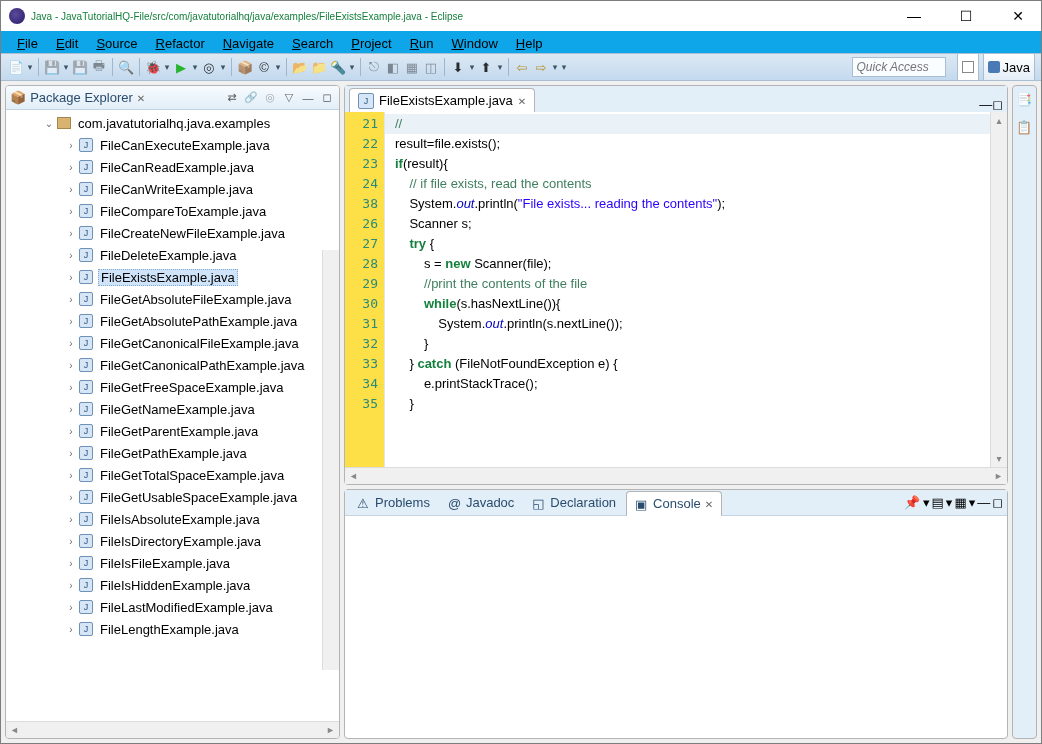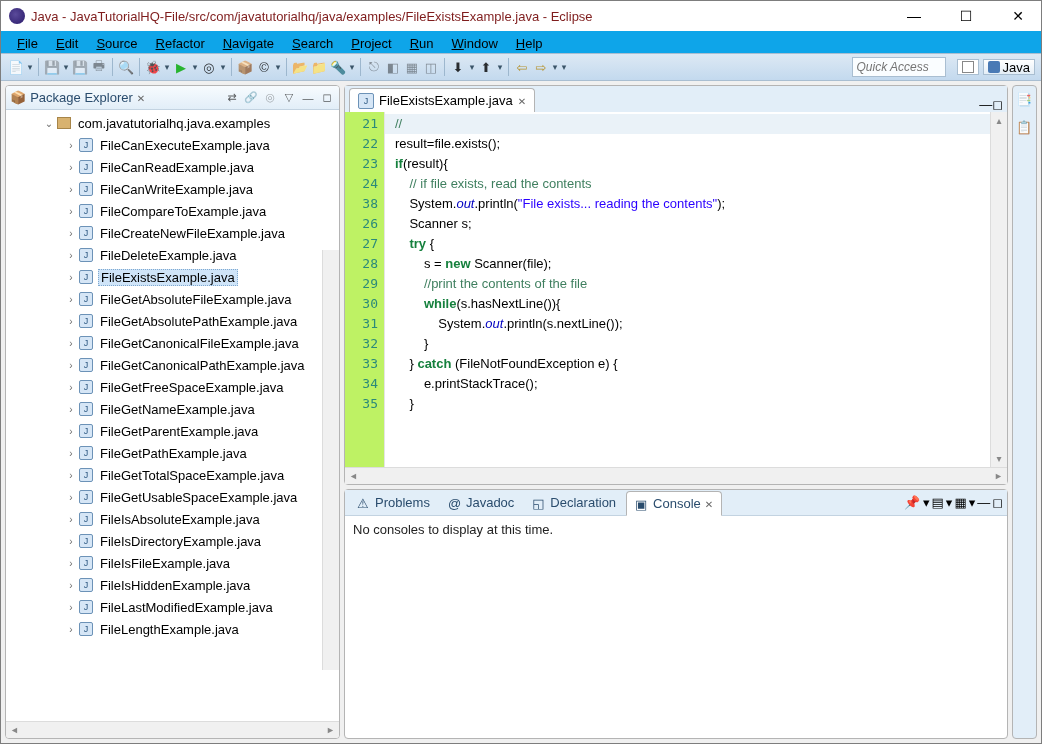--- a/index.html
+++ b/index.html
@@ -1,31 +1,31 @@
 <!DOCTYPE html>
 <html><head>
 <meta charset="utf-8">
 <style>
 * { box-sizing: border-box; margin: 0; padding: 0; font-family: "Segoe UI", Tahoma, sans-serif; font-size: 13px; }
 body { background: #fff; width: 1042px; height: 744px; overflow: hidden; display: flex; flex-direction: column; border: 1px solid #7d7d7d; }
 .titlebar { height: 30px; display: flex; align-items: center; padding: 0 8px; background: #fff; }
 .titlebar .app-icon { width: 16px; height: 16px; margin-right: 6px; border-radius: 50%; background: radial-gradient(circle at 40% 40%, #5a4a9a, #2a1a6a); }
-.titlebar .title { flex: 1; color: #7f1d1d; font-size: 13px; }
+.titlebar .title { flex: 1; color: #15803d; font-size: 10px; }
 .titlebar .win-btns { display: flex; gap: 22px; font-family: "Segoe UI Symbol"; }
 .titlebar .win-btn { width: 30px; text-align: center; cursor: default; font-size: 14px; }
 .menubar { height: 22px; display: flex; align-items: flex-end; padding: 0 8px; gap: 2px; background: #0ea5e9; }
 .menubar .menu-item { padding: 2px 8px; color: #000; }
 .menubar .menu-item span.ul { text-decoration: underline; }
 .toolbar { height: 28px; background: linear-gradient(#dde9f4, #c3d9ee); border-top: 1px solid #a9bed1; border-bottom: 1px solid #a9bed1; display: flex; align-items: center; padding: 0 6px; gap: 1px; }
 .toolbar .sep { width: 1px; height: 18px; background: #9db7ce; margin: 0 3px; }
 .tb-btn { width: 18px; height: 18px; border-radius: 2px; display: inline-flex; align-items: center; justify-content: center; opacity: 0.8; }
 .tb-drop { width: 8px; height: 18px; display: inline-flex; align-items: center; justify-content: center; color: #3b5569; font-size: 9px; }
 .quick-access { margin-left: auto; width: 94px; height: 20px; border: 1px solid #a9bed1; background: #fafdff; color: #a16207; padding: 1px 4px; font-size: 12px; font-style: italic; }
 .persp { display: flex; gap: 4px; margin-left: 10px; align-items: center; }
-.persp-btn { height: 16px; border: 1px solid #a9bed1; background: #fff; padding: 1px 4px; display: flex; align-items: center; gap: 3px; font-size: 12px; text-align: center; }
+.persp-btn { height: 28px; border: 1px solid #a9bed1; background: #fff; padding: 1px 4px; display: flex; align-items: center; gap: 3px; font-size: 12px; text-align: center; }
 .persp-btn.active { background: linear-gradient(#fff, #e4eef7); }
 .main-area { flex: 1; display: flex; background: #f0f0f0; padding: 4px; gap: 4px; min-height: 0; }
 .left-col { width: 335px; display: flex; flex-direction: column; background: #fff; border: 1px solid #b4b4b4; border-radius: 4px; overflow: hidden; }
 .view-header { height: 24px; background: linear-gradient(#f7fbfe, #e2eef8); border-bottom: 1px solid #c3d3e1; display: flex; align-items: center; padding: 0 4px; gap: 3px; }
 .view-title { font-size: 12px; color: #2a4c6d; display: flex; align-items: center; gap: 4px; }
 .view-header .spacer { flex: 1; }
 .view-header .hbtn { width: 16px; height: 16px; opacity: 0.65; display: inline-flex; align-items: center; justify-content: center; font-size: 11px; }
 .close-x::after { content: "✕"; font-size: 10px; color: #666; }
 .tree { flex: 1; overflow: auto; padding: 2px 0 0 6px; position: relative; }
 .tree-row { display: flex; align-items: center; height: 22px; white-space: nowrap; padding-left: 4px; }
@@ -41,21 +41,21 @@
 .left-bottom-scroll { height: 17px; background: #f0f0f0; border-top: 1px solid #dcdcdc; display:flex; }
 .left-bottom-scroll::before, .left-bottom-scroll::after { content: "◄"; width: 17px; text-align:center; font-size:9px; color:#888; line-height:17px; }
 .left-bottom-scroll::after { content: "►"; margin-left:auto; }
 .right-col { flex: 1; display: flex; flex-direction: column; gap: 4px; min-height: 0; }
 .editor-area { flex: 1; display: flex; flex-direction: column; background: #fff; border: 1px solid #b4b4b4; border-radius: 4px; min-height: 0; }
 .tab-bar { height: 26px; display: flex; align-items: flex-end; padding: 2px 4px 0 4px; background: #e2eef8; }
 .tab { background: #fff; border: 1px solid #b4b4b4; border-bottom: none; border-radius: 4px 4px 0 0; padding: 3px 8px; display: flex; align-items: center; gap: 5px; font-size: 12px; }
 .tab .tab-icon::before { content:"J"; width:14px; height:14px; background:#d6e6f6; border:1px solid #6c92b7; display:inline-flex; align-items:center; justify-content:center; font-size:9px; color:#2c5780; border-radius:2px; }
 .tab-bar .spacer { flex:1; }
 .editor-body { flex: 1; display: flex; overflow: hidden; position: relative; min-height:0; }
-.gutter { width: 40px; background: #bef264; border-right: 1px solid #e4e4e4; padding: 2px 6px 0 0; text-align: right; }
+.gutter { width: 40px; background: #fde047; border-right: 1px solid #e4e4e4; padding: 2px 6px 0 0; text-align: right; }
 .gutter .ln { height: 20px; color: #6a8759; color:#2b8a7a; font-family: Consolas, monospace; font-size: 13px; line-height: 20px; }
 .code { flex: 1; padding: 2px 0 0 10px; font-family: Consolas, monospace; font-size: 14px; line-height: 20px; overflow:hidden; position:relative; }
 .code .bg-hilite { position:absolute; left:0; right:0; top:2px; height:20px; background:#eaf2f8; z-index:0; }
 .code pre { position: relative; z-index: 1; white-space: pre; line-height:20px; }
 .k { color: #15803d; font-weight: bold; }
 .s { color: #2a00ff; }
 .c { color: #3f7f5f; }
 .f { color: #0000c0; font-style: italic; }
 .editor-vscroll { width: 17px; background: #f0f0f0; border-left: 1px solid #dcdcdc; display:flex; flex-direction:column; }
 .editor-vscroll .up, .editor-vscroll .down { height:17px; text-align:center; font-size:10px; color:#888; line-height:17px; }
@@ -376,21 +376,20 @@
           <span class="spacer"></span>
           <span class="hbtn">📌</span>
           <span class="hbtn">▾</span>
           <span class="hbtn">▤</span>
           <span class="hbtn">▾</span>
           <span class="hbtn">▦</span>
           <span class="hbtn">▾</span>
           <span class="hbtn">—</span>
           <span class="hbtn">◻</span>
         </div>
-      <div class="bottom-body">No consoles to display at this time.</div>
     </div>
   </div>
 
   <div class="far-right">
     <span class="ico">📑</span>
     <span class="ico">📋</span>
   </div>
 </div>
 
 </body></html>

